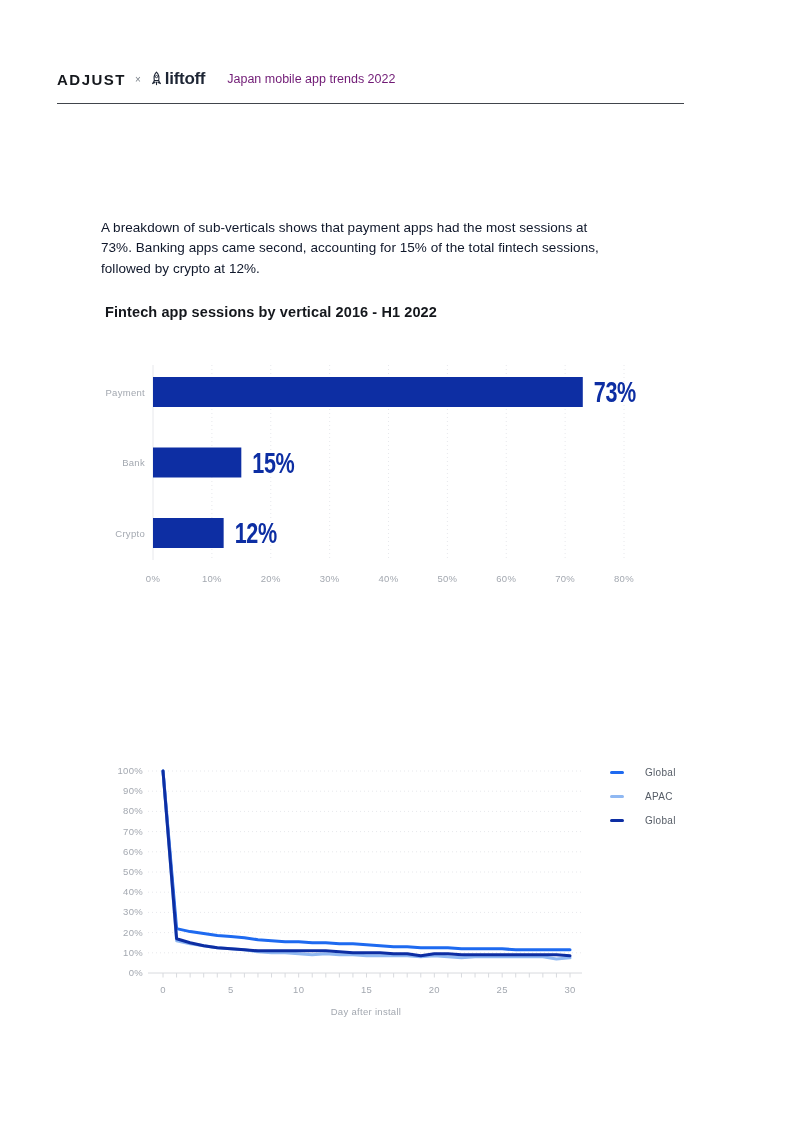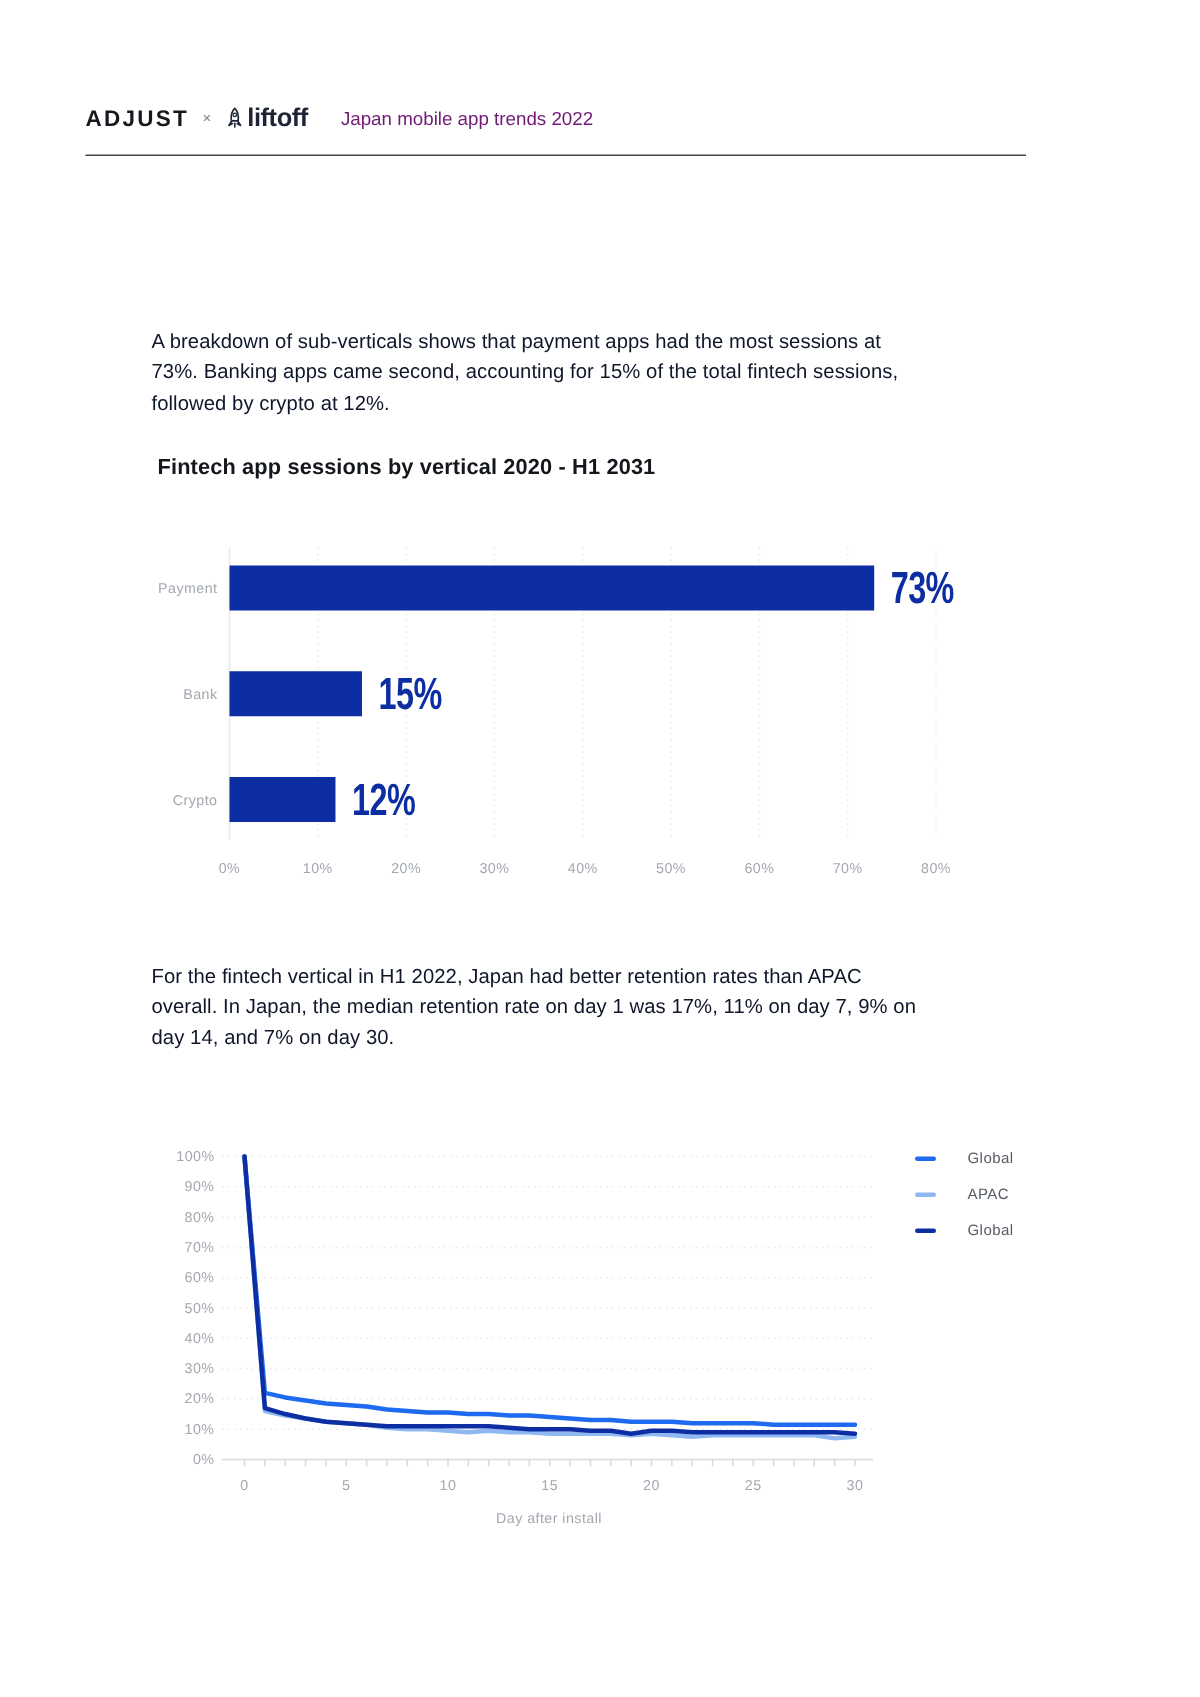--- a/index.html
+++ b/index.html
@@ -50,21 +50,21 @@
       </svg>
       <span class="liftoff-wordmark">liftoff</span>
     </span>
     <span class="doc-title">Japan mobile app trends 2022</span>
     <span class="page-number">25</span>
   </div>
   <div class="header-rule"></div>
 
   <p class="para" style="top:204px;">A breakdown of sub-verticals shows that payment apps had the most sessions at 73%. Banking apps came second, accounting for 15% of the total fintech sessions, followed by crypto at 12%.</p>
 
-  <div class="chart-title" style="top:304px;">Fintech app sessions by vertical 2020 - H1 2031</div>
+  <div class="chart-title" style="top:304px;">Fintech app sessions by vertical 2016 - H1 2022</div>
 
   <div class="chart-box" style="top:355px;height:240px;" id="bar-chart"><svg width="560" height="240" viewBox="0 0 560 240">
         <line x1="58" y1="10" x2="58" y2="205" stroke="#e7e8ec" stroke-width="1" stroke-dasharray="none"></line>
         <text x="58" y="227" text-anchor="middle" font-size="9.5" fill="#a3a8b0" letter-spacing="0.3">0%</text>
         <line x1="116.875" y1="10" x2="116.875" y2="205" stroke="#e7e8ec" stroke-width="1" stroke-dasharray="1 3"></line>
         <text x="116.875" y="227" text-anchor="middle" font-size="9.5" fill="#a3a8b0" letter-spacing="0.3">10%</text>
         <line x1="175.75" y1="10" x2="175.75" y2="205" stroke="#e7e8ec" stroke-width="1" stroke-dasharray="1 3"></line>
         <text x="175.75" y="227" text-anchor="middle" font-size="9.5" fill="#a3a8b0" letter-spacing="0.3">20%</text>
         <line x1="234.625" y1="10" x2="234.625" y2="205" stroke="#e7e8ec" stroke-width="1" stroke-dasharray="1 3"></line>
         <text x="234.625" y="227" text-anchor="middle" font-size="9.5" fill="#a3a8b0" letter-spacing="0.3">30%</text>
@@ -88,21 +88,20 @@
         <g transform="translate(157.3125,117.5) scale(0.72 1)">
           <text x="0" y="0" font-size="30" font-weight="bold" fill="#0d2ea3" letter-spacing="-0.5">15%</text>
         </g>
         <rect x="58" y="163" width="70.65" height="30" fill="#0d2ea3"></rect>
         <text x="50" y="181.5" text-anchor="end" font-size="9.5" fill="#a3a8b0" letter-spacing="0.3">Crypto</text>
         <g transform="translate(139.65,188) scale(0.72 1)">
           <text x="0" y="0" font-size="30" font-weight="bold" fill="#0d2ea3" letter-spacing="-0.5">12%</text>
         </g>
       </svg></div>
 
-  <p class="para" style="top:627px;">For the fintech vertical in H1 2022, Japan had better retention rates than APAC overall. In Japan, the median retention rate on day 1 was 17%, 11% on day 7, 9% on day 14, and 7% on day 30.</p>
 
 
   <div class="chart-box" style="top:748px;height:290px;" id="line-chart"><svg width="560" height="290" viewBox="0 0 560 290">
         <line x1="53" y1="23" x2="487" y2="23" stroke="#e7e8ec" stroke-width="1" stroke-dasharray="1 3"></line>
         <text x="48" y="26" text-anchor="end" font-size="9.5" fill="#a3a8b0" letter-spacing="0.3">100%</text>
         <line x1="53" y1="43.2" x2="487" y2="43.2" stroke="#e7e8ec" stroke-width="1" stroke-dasharray="1 3"></line>
         <text x="48" y="46.2" text-anchor="end" font-size="9.5" fill="#a3a8b0" letter-spacing="0.3">90%</text>
         <line x1="53" y1="63.4" x2="487" y2="63.4" stroke="#e7e8ec" stroke-width="1" stroke-dasharray="1 3"></line>
         <text x="48" y="66.4" text-anchor="end" font-size="9.5" fill="#a3a8b0" letter-spacing="0.3">80%</text>
         <line x1="53" y1="83.6" x2="487" y2="83.6" stroke="#e7e8ec" stroke-width="1" stroke-dasharray="1 3"></line>

